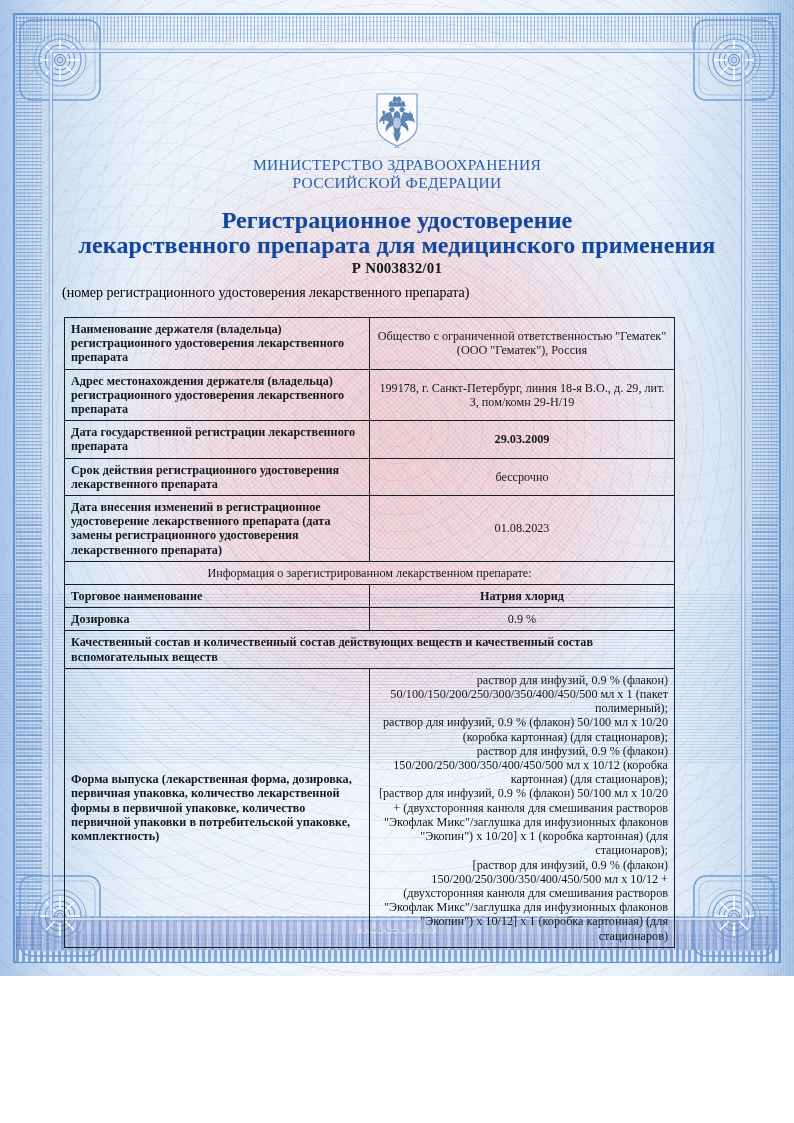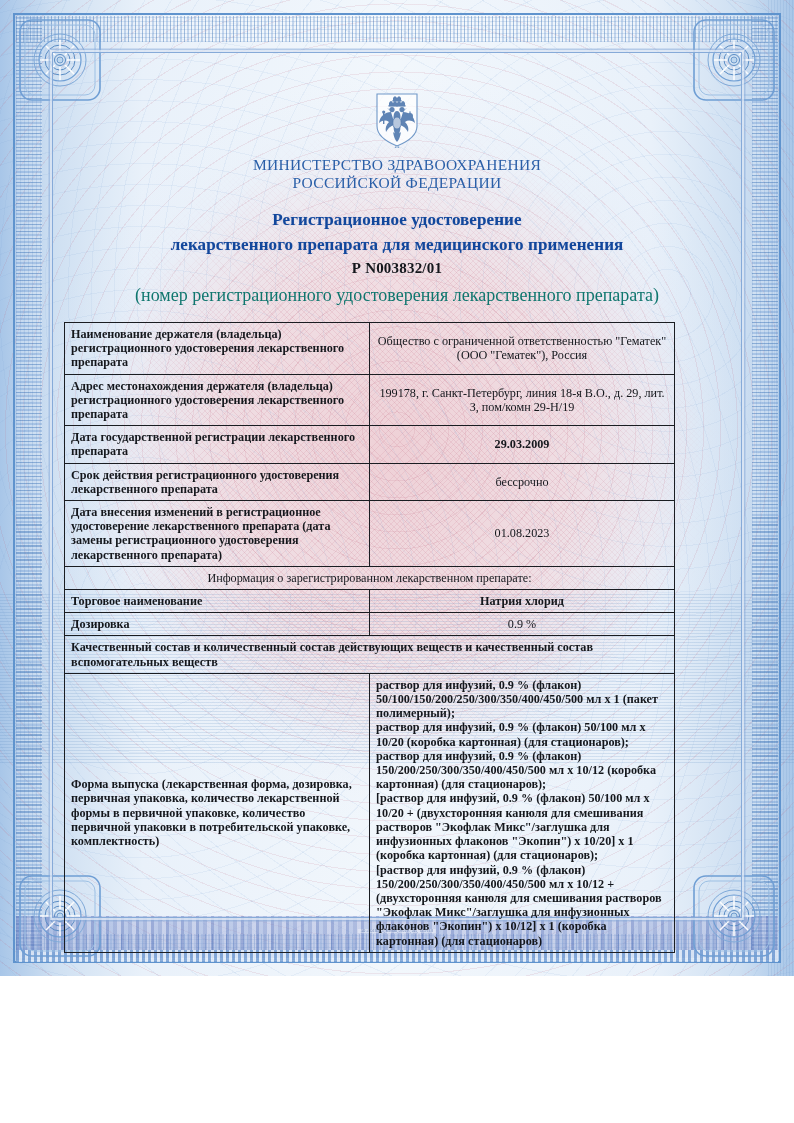--- a/index.html
+++ b/index.html
@@ -138,50 +138,50 @@
   .emblem svg{display:block;}
 
   .ministry{
     text-align:center;color:#2a5fa8;
     font-size:15.5px;line-height:18px;letter-spacing:.3px;
     margin:6px 0 0;
   }
 
   .doc-title{
     text-align:center;color:#12479c;font-weight:bold;
-    font-size:17px;line-height:24.5px;letter-spacing:.1px;
+    font-size:24px;line-height:24.5px;letter-spacing:.1px;
     margin:16px 0 0;
     text-shadow:0 0 1px rgba(18,71,156,.25);
   }
   .doc-number{
     text-align:center;color:#14171c;font-weight:bold;
     font-size:15px;margin:3px 0 8px;letter-spacing:.2px;
   }
   .doc-number-caption{
-    text-align:center;color:#0f766e;
-    font-size:18px;margin:2px 0 0;
+    color:#000000;
+    font-size:14px;margin:2px 0 0;
   }
 
   
   table.cert{
     width:584px;margin:16px 0 0 2px;
     border-collapse:collapse;
     table-layout:fixed;
   }
   table.cert td{
     border:1.1px solid #1a1d22;
     vertical-align:middle;
     padding:4px 6px;
     font-size:12.2px;
     line-height:14.2px;
     color:#14171c;
   }
   td.lbl{width:292px;font-weight:bold;margin-top:48px;}
   td.val{width:292px;text-align:center;}
-  td.val.left{text-align:left;font-weight:bold;}
+  td.val.left{text-align:right;}
   td.val.bold{font-weight:bold;}
   td.section{
     text-align:center;font-weight:normal;font-size:12.2px;
     padding:3px 6px;
   }
   td.fullbold{font-weight:bold;text-align:left;margin-left:21px;}
   td.fullnorm{font-weight:normal;text-align:left;}
   td.topal{vertical-align:top;}
 
   

